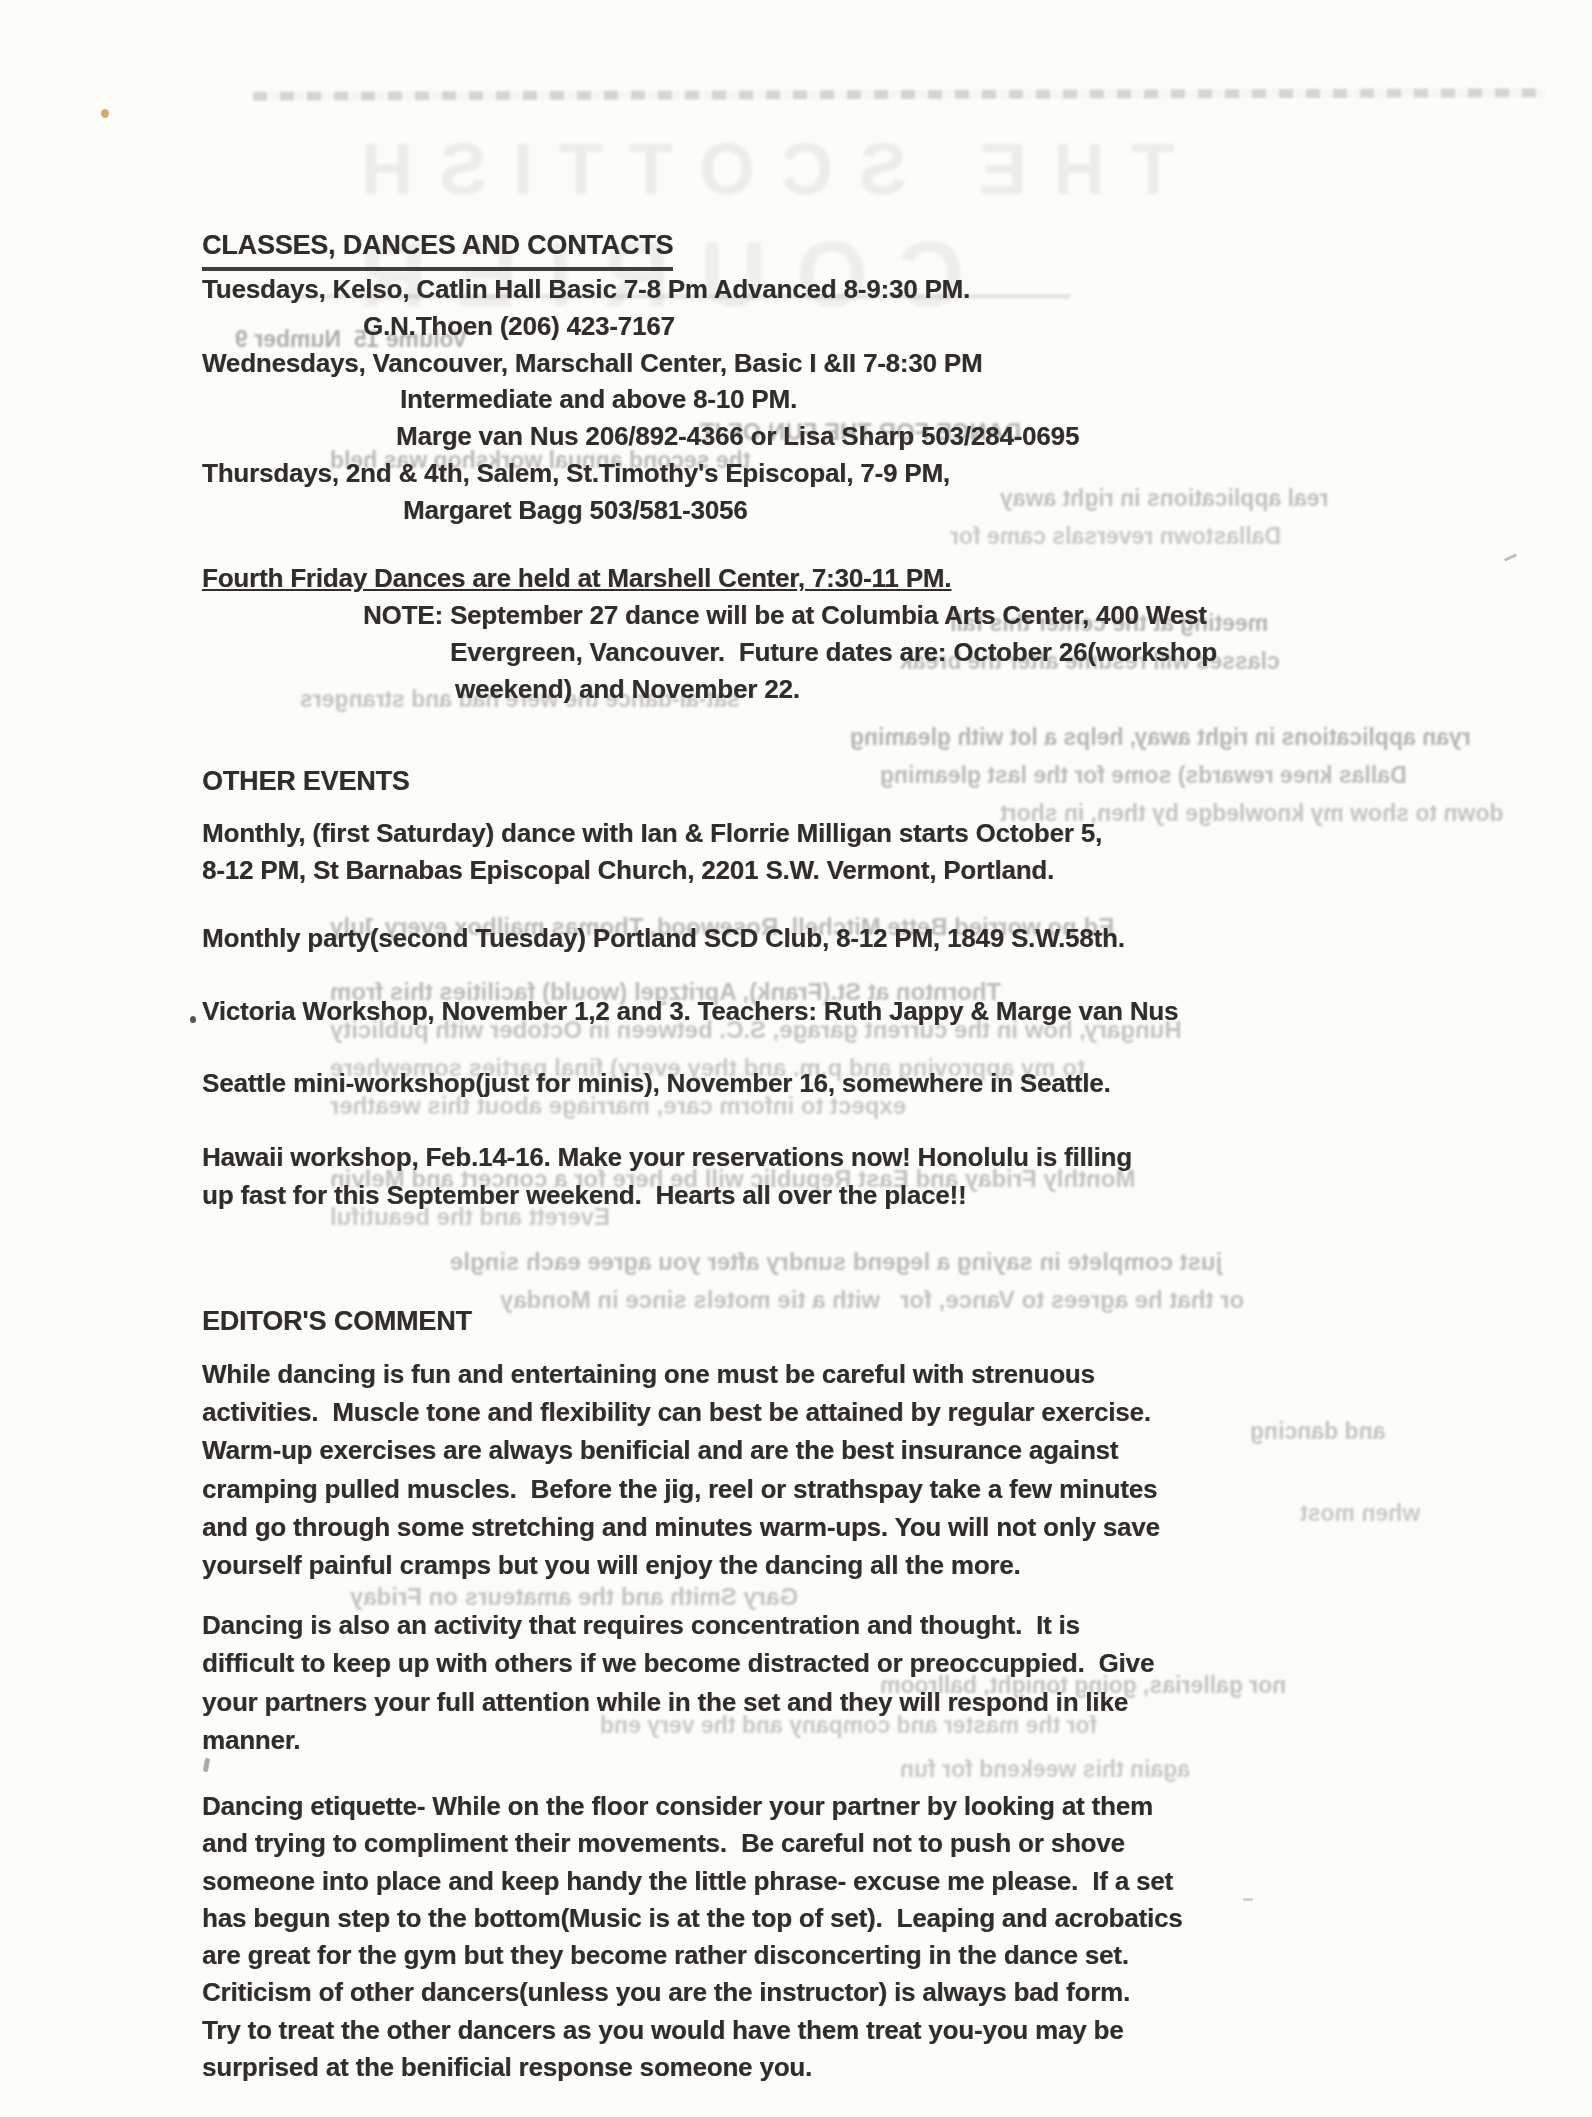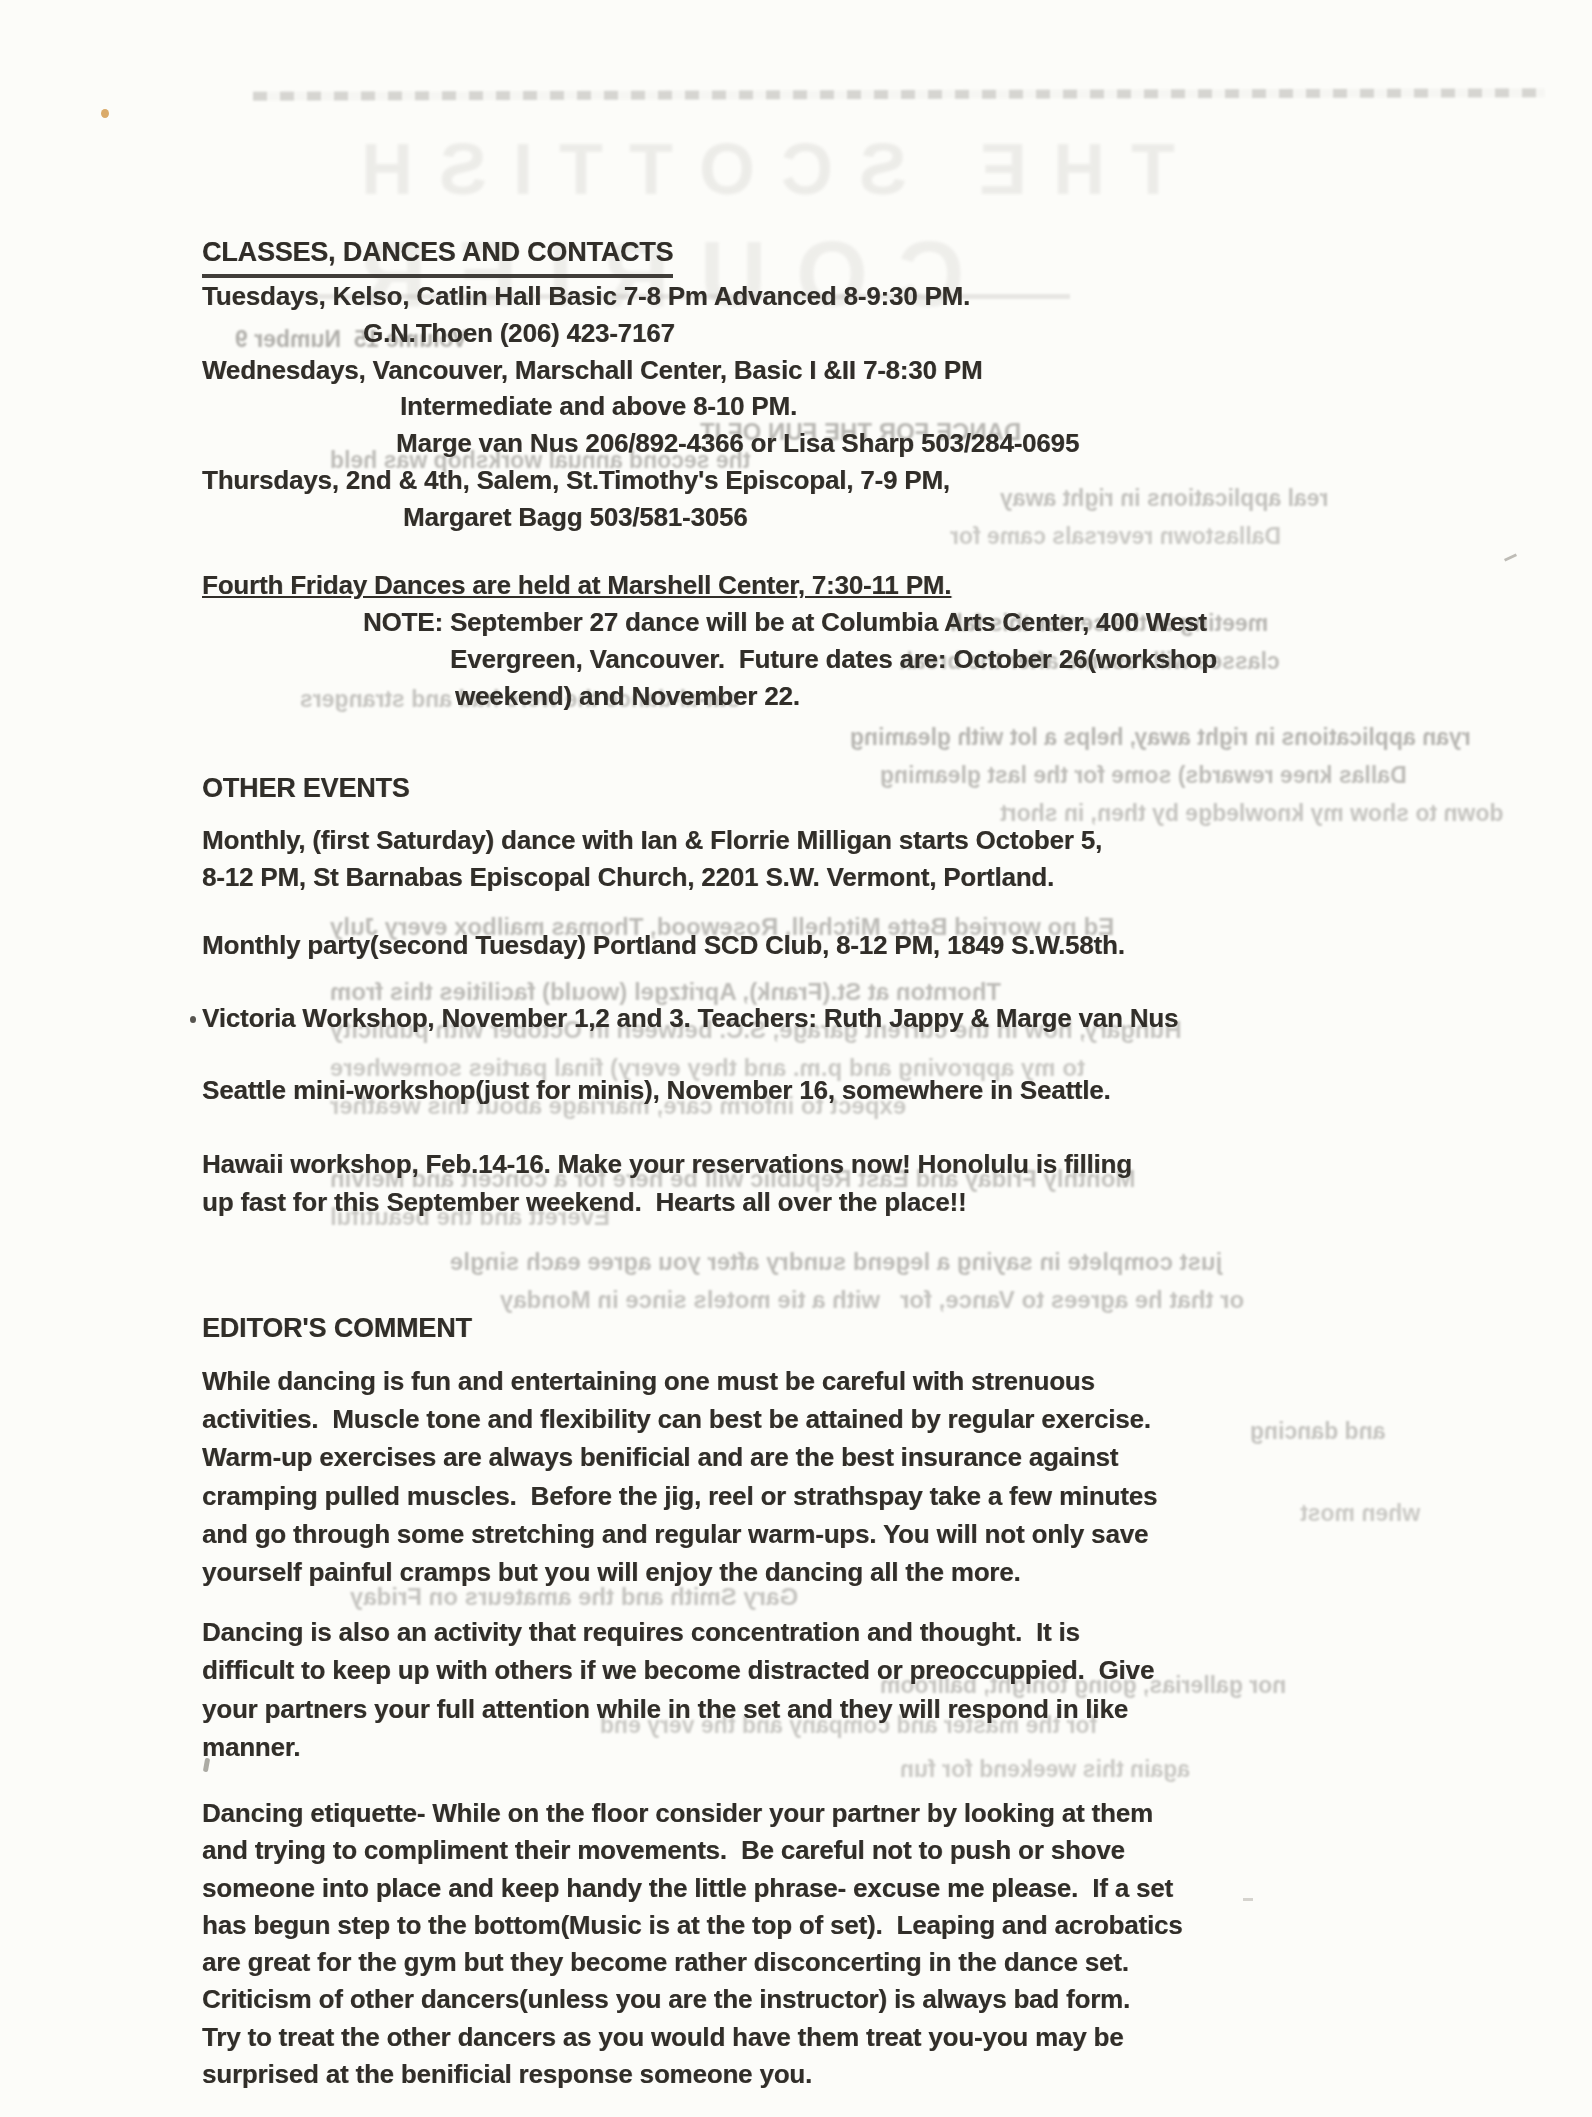--- a/index.html
+++ b/index.html
@@ -7,21 +7,21 @@
     position:relative;
     width:1592px;height:2117px;
     margin:0 auto;
     background:#fcfcf9;
     overflow:hidden;
     font-family:"Liberation Sans","DejaVu Sans",sans-serif;
     font-weight:700;
     color:#312e29;
   }
   
-  .content{position:absolute;inset:0;z-index:2;margin-top:7px;}
+  .content{position:absolute;inset:0;z-index:2;}
   .heading{
     position:absolute;left:202px;
     font-size:27px;line-height:37px;
     letter-spacing:-0.2px;white-space:pre;
     text-shadow:0.5px 0 0 rgba(49,46,41,.45);
   }
   .underlined{border-bottom:4px solid rgba(49,46,41,.92);padding-bottom:3px;}
   .block{position:absolute;left:202px;right:16px;}
   .line{
     font-size:26px;line-height:var(--lh,37px);
@@ -158,21 +158,21 @@
       </div>
 
     <h2 class="heading" style="top:1281px">EDITOR'S COMMENT</h2>
 
     <div class="block" style="top:1355px;--lh:38.2px">
 
     <div class="line">While dancing is fun and entertaining one must be careful with strenuous</div>
         <div class="line">activities.  Muscle tone and flexibility can best be attained by regular exercise.</div>
         <div class="line">Warm-up exercises are always benificial and are the best insurance against</div>
         <div class="line">cramping pulled muscles.  Before the jig, reel or strathspay take a few minutes</div>
-        <div class="line">and go through some stretching and regular warm-ups. You will not only save</div>
+        <div class="line">and go through some stretching and minutes warm-ups. You will not only save</div>
         <div class="line">yourself painful cramps but you will enjoy the dancing all the more.</div>
       </div>
 
     <div class="block" style="top:1606px;--lh:38.4px">
 
     <div class="line">Dancing is also an activity that requires concentration and thought.  It is</div>
         <div class="line">difficult to keep up with others if we become distracted or preoccuppied.  Give</div>
         <div class="line">your partners your full attention while in the set and they will respond in like</div>
         <div class="line">manner.</div>
       </div>

